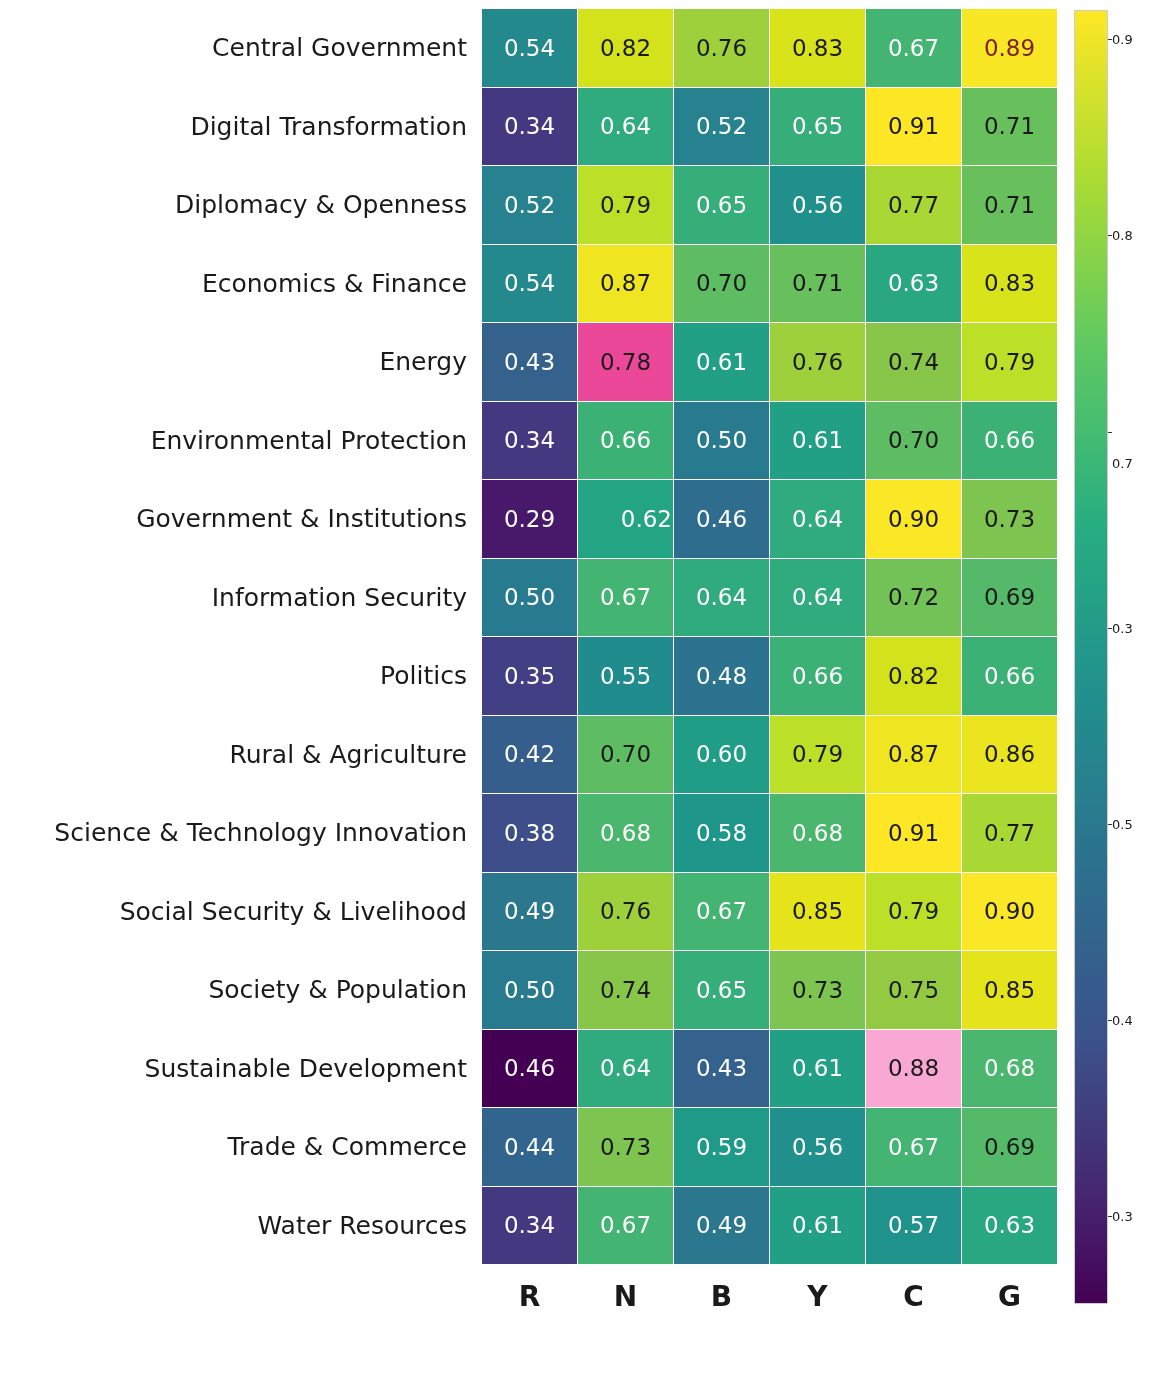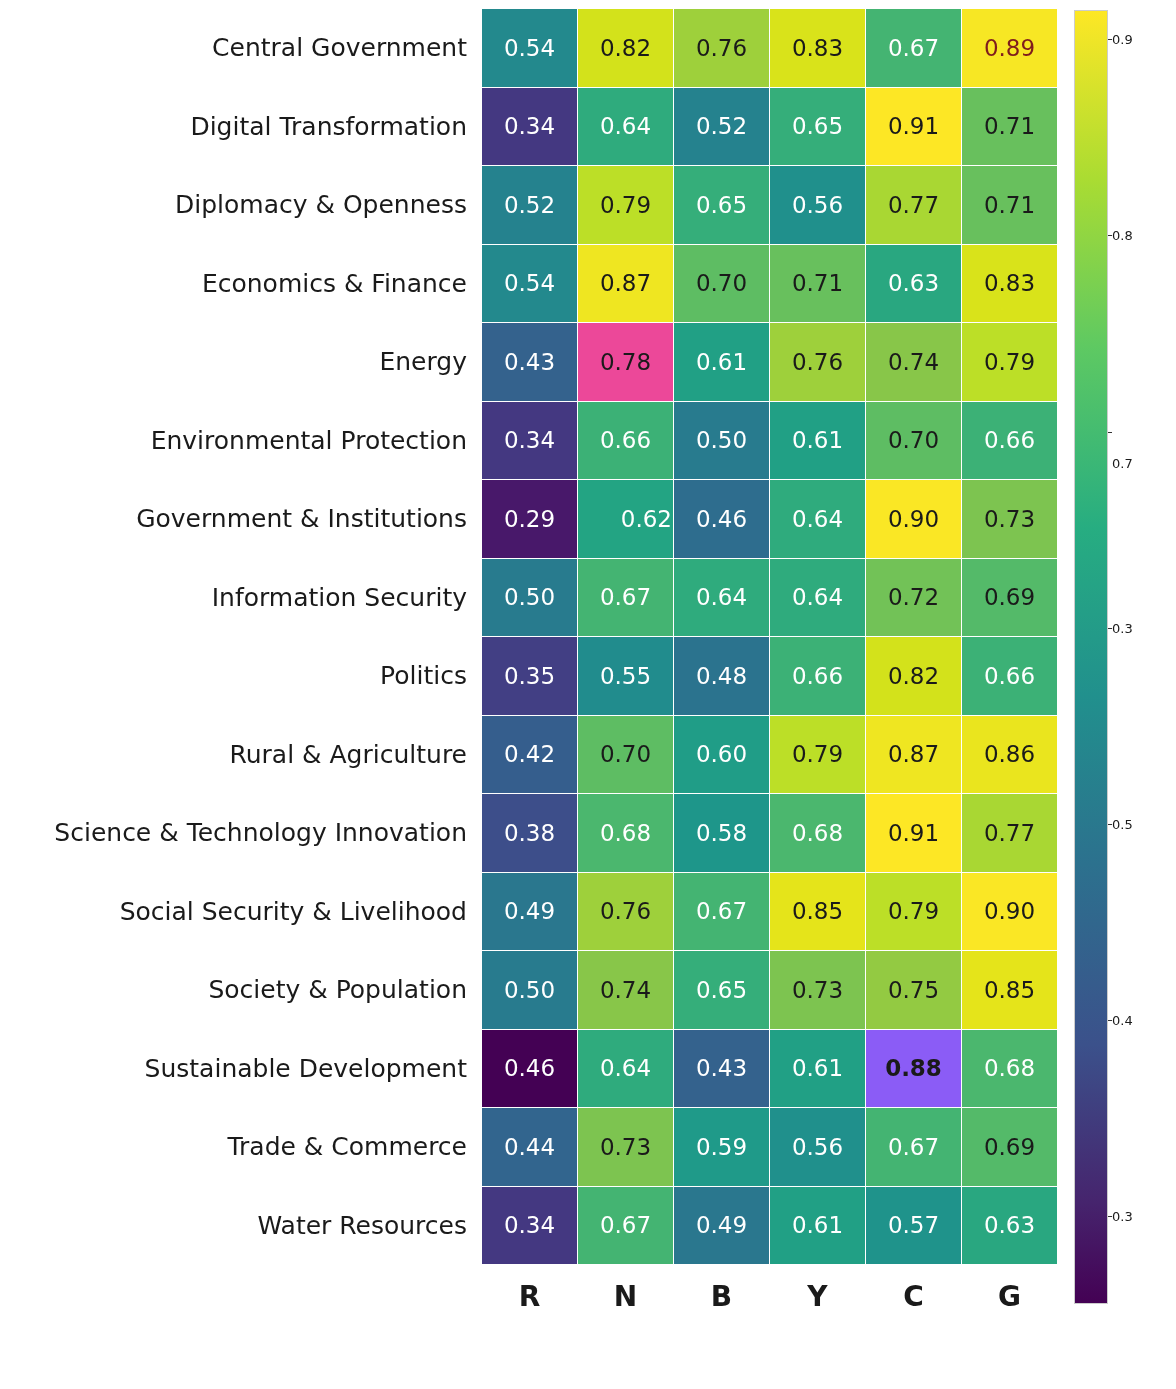--- a/index.html
+++ b/index.html
@@ -386,21 +386,21 @@
             </td>
             <td class="cell" style="background: rgb(47, 171, 125);">
               <span style="color: rgb(255, 255, 255);">0.64</span>
             </td>
             <td class="cell" style="background: rgb(52, 98, 141);">
               <span style="color: rgb(255, 255, 255);">0.43</span>
             </td>
             <td class="cell" style="background: rgb(33, 160, 133);">
               <span style="color: rgb(255, 255, 255);">0.61</span>
             </td>
-            <td class="cell" style="background: #8b5cf6; font-weight: bold;">
+            <td class="cell" style="background: #f9a8d4;">
               <span style="color: rgb(26, 26, 26);">0.88</span>
             </td>
             <td class="cell" style="background: rgb(75, 183, 110);">
               <span style="color: rgb(255, 255, 255);">0.68</span>
             </td>
           </tr>
           <tr>
             <td class="rowlabel">Trade &amp; Commerce</td>
             <td class="cell" style="background: rgb(50, 101, 142);">
               <span style="color: rgb(255, 255, 255);">0.44</span>

